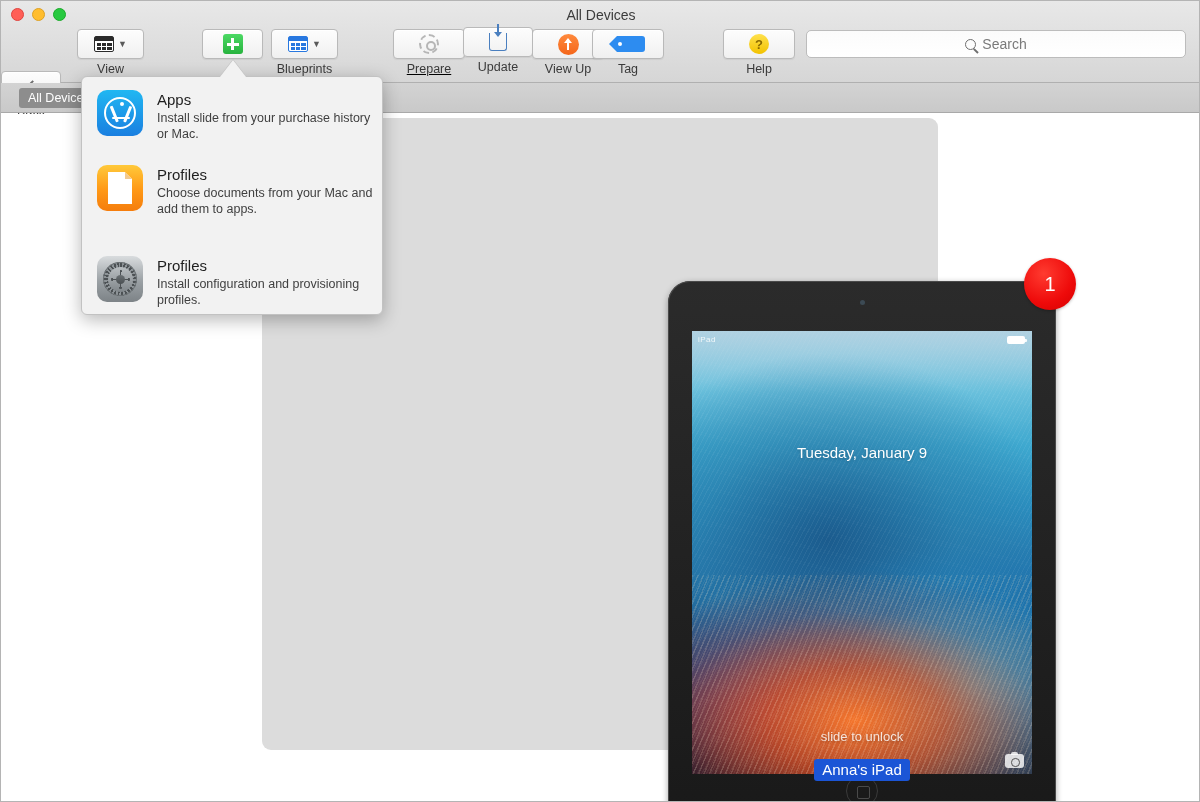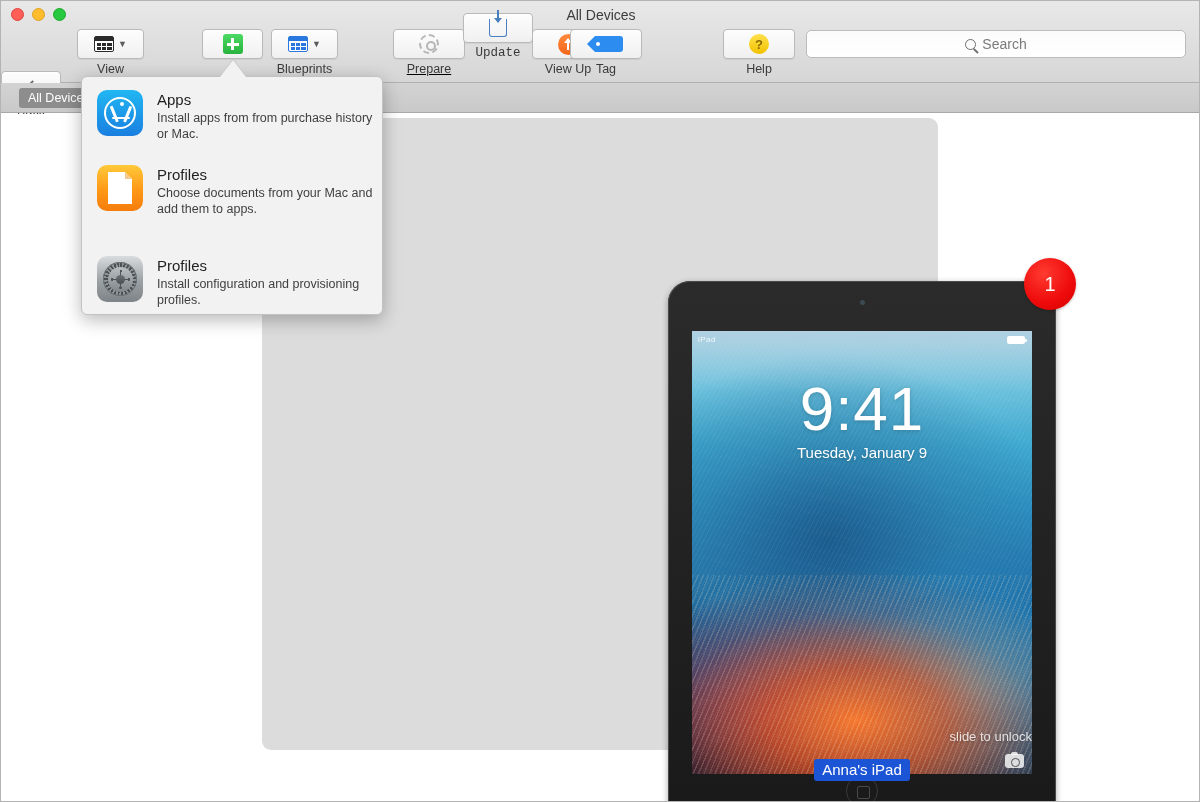--- a/index.html
+++ b/index.html
@@ -70,25 +70,25 @@
   #tb-back      { left: 0;  top: 28px; width: 60px; margin-top: 42px; }
   #tb-back .tb-btn { width: 60px; }
   #tb-view      { left: 76px;  top: 28px; width: 67px; }
   #tb-view .tb-btn { width: 67px; }
   #tb-add       { left: 201px; top: 28px; width: 61px; }
   #tb-add .tb-btn { width: 61px; }
   #tb-blueprints{ left: 270px; top: 28px; width: 67px; }
   #tb-blueprints .tb-btn { width: 67px; }
   #tb-prepare   { left: 392px; top: 28px; width: 72px; text-decoration: underline; }
   #tb-prepare .tb-btn { width: 72px; }
-  #tb-update    { left: 462px; top: 12px; width: 70px; font-family: Liberation Mono, monospace; }
+  #tb-update    { left: 462px; top: 26px; width: 70px; }
   #tb-update .tb-btn { width: 70px; }
   #tb-backup    { left: 531px; top: 28px; width: 72px; }
   #tb-backup .tb-btn { width: 72px; }
-  #tb-tag       { left: 569px; top: 28px; width: 72px; }
+  #tb-tag       { left: 591px; top: 28px; width: 72px; }
   #tb-tag .tb-btn { width: 72px; }
   #tb-help      { left: 722px; top: 28px; width: 72px; }
   #tb-help .tb-btn { width: 72px; }
 
   .search-wrap {
     position: absolute; left: 805px; top: 29px;
     width: 380px; height: 28px;
     background: linear-gradient(to bottom,#fbfbfb,#ffffff);
     border: 1px solid #bcbcbc;
     border-radius: 5px;
@@ -319,21 +319,21 @@
     text-shadow: 0 1px 4px rgba(0,0,0,0.18);
     font-family: "Liberation Sans", sans-serif;
   }
   .lock-date {
     position:absolute; left:0; right:0; top:113px;
     text-align:center; font-size: 15px; font-weight: 300; color: #fff;
     text-shadow: 0 1px 3px rgba(0,0,0,0.2);
   }
   .slide-unlock {
     position:absolute; left:0; right:0; bottom: 30px;
-    text-align:right; font-size: 13px; color: rgba(255,255,255,0.82);
+    text-align:center; font-size: 13px; color: rgba(255,255,255,0.82);
     text-shadow: 0 1px 3px rgba(0,0,0,0.25);
   }
   .cam-icon {
     position:absolute; right: 8px; bottom: 6px;
     width: 19px; height: 14px; border-radius: 3px;
     background: rgba(255,255,255,0.8);
   }
   .cam-icon::before {
     content:""; position:absolute; left:6px; top:-2.5px; width:7px; height:3px;
     border-radius:2px 2px 0 0; background: rgba(255,255,255,0.8);
@@ -591,21 +591,20 @@
           <div class="wall"></div>
           <div class="wall-streaks"></div>
           <div class="wall-streaks2"></div>
           <div class="wall-dark-top"></div>
 
           <div class="statusbar">
             <span class="sb-left">iPad</span>
             <span class="sb-batt"></span>
           </div>
 
-          <div class="lock-clock">9:41</div>
           <div class="lock-date">Tuesday, January 9</div>
           <div class="slide-unlock">slide to unlock</div>
           <div class="cam-icon"></div>
         </div>
 
         <div class="ipad-home"></div>
       </div>
 
       <div class="badge">1</div>
 
@@ -624,21 +623,21 @@
           <div class="ring">
             <span class="dot"></span>
             <span class="bar1"></span>
               <span class="bar2"></span>
               <span class="bar3"></span>
           </div>
         </div>
       </div>
       <div class="mi-text">
         <div class="mi-title">Apps</div>
-        <div class="mi-desc">Install apps from from purchase history or Mac.</div>
+        <div class="mi-desc">Install slide from your purchase history or Mac.</div>
       </div>
     </div>
 
     <div class="menu-item" id="mi-documents">
       <div class="mi-icon">
         <div class="icon-doc">
             <span class="page"></span>
             <span class="fold"></span>
           </div>
       </div>

